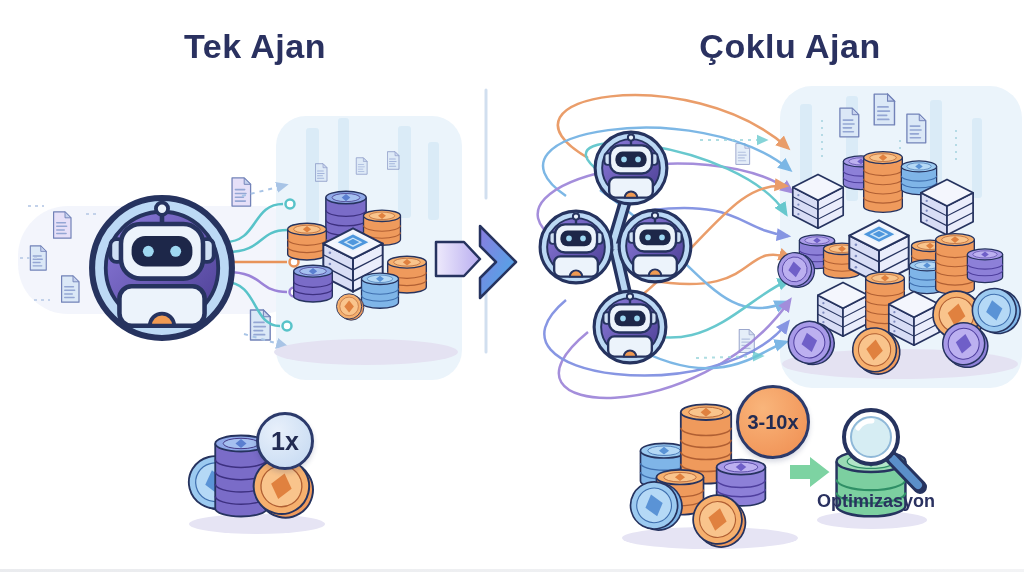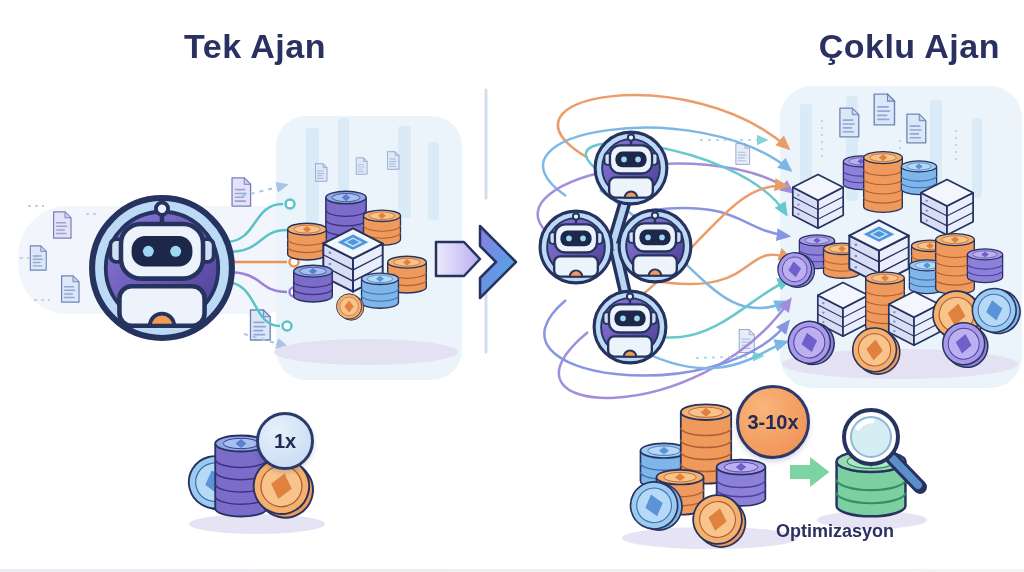--- a/index.html
+++ b/index.html
@@ -6,36 +6,36 @@
   #canvas {
     position:relative; width:1024px; height:572px; background:#ffffff;
     overflow:hidden; font-family:"Liberation Sans", sans-serif;
   }
   #art { position:absolute; left:0; top:0; }
   .title {
     position:absolute; top:27px; margin:0; font-size:34px; font-weight:bold;
     color:var(--title-navy,#2a3160); letter-spacing:.5px; text-align:center;
   }
   .title-left  { left:20px;  width:470px; }
-  .title-right { left:540px; width:460px;text-align:right; }
+  .title-right { left:560px; width:460px; }
   .badge {
     position:absolute; border-radius:50%; display:flex; align-items:center;
     justify-content:center; font-weight:bold; color:#222b52;
     border:3px solid #2c3a6b; box-shadow:0 3px 5px rgba(40,50,100,.18);
   }
   .badge-small {
-    left:256px; top:412px; width:52px; height:52px; font-size:20px;
+    left:256px; top:412px; width:52px; height:52px; font-size:25px;
     background:radial-gradient(circle at 35% 30%, #e8f0fb, var(--badge-blue-bg,#c3d8f1));
   }
   .badge-large {
     left:736px; top:385px; width:68px; height:68px; font-size:20px;
     background:radial-gradient(circle at 35% 30%, #f9b57b, var(--badge-orange-bg,#ef8d50));
   }
   .opt-label {
-    position:absolute; left:776px; top:521px; width:200px; 
+    position:absolute; left:776px; top:491px; width:200px; text-align:center;
     font-size:18px; font-weight:bold; color:var(--title-navy,#2a3160);
   }
   .bottom-edge {
     position:absolute; left:0; bottom:0; width:100%; height:3px;
     background:linear-gradient(90deg, rgba(185,190,200,.30), rgba(185,190,200,.18));
   }
   
   .pal-purple { --face:#a89ae8; --inner:#bcb0f0; --side:#8d80d8; --rim:#4f3f9e; --glyph:#6f5fc8; }
   .pal-navy   { --face:#8fa8e8; --inner:#a5c0f0; --side:#7a6cc8; --rim:#3d3080; --glyph:#5a7fd0; }
   .pal-orange { --face:#f6b06e; --inner:#f9c48c; --side:#ef9a5c; --rim:#b05f33; --glyph:#e0813f; }

